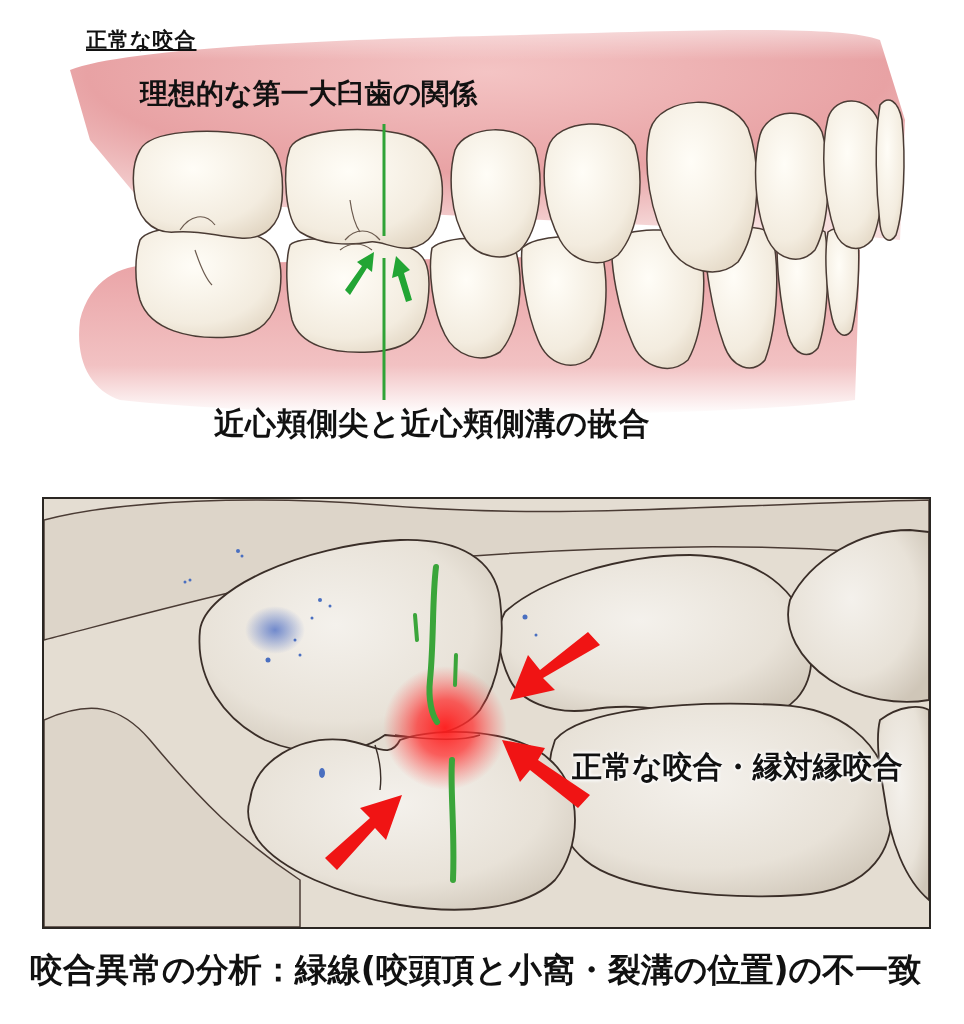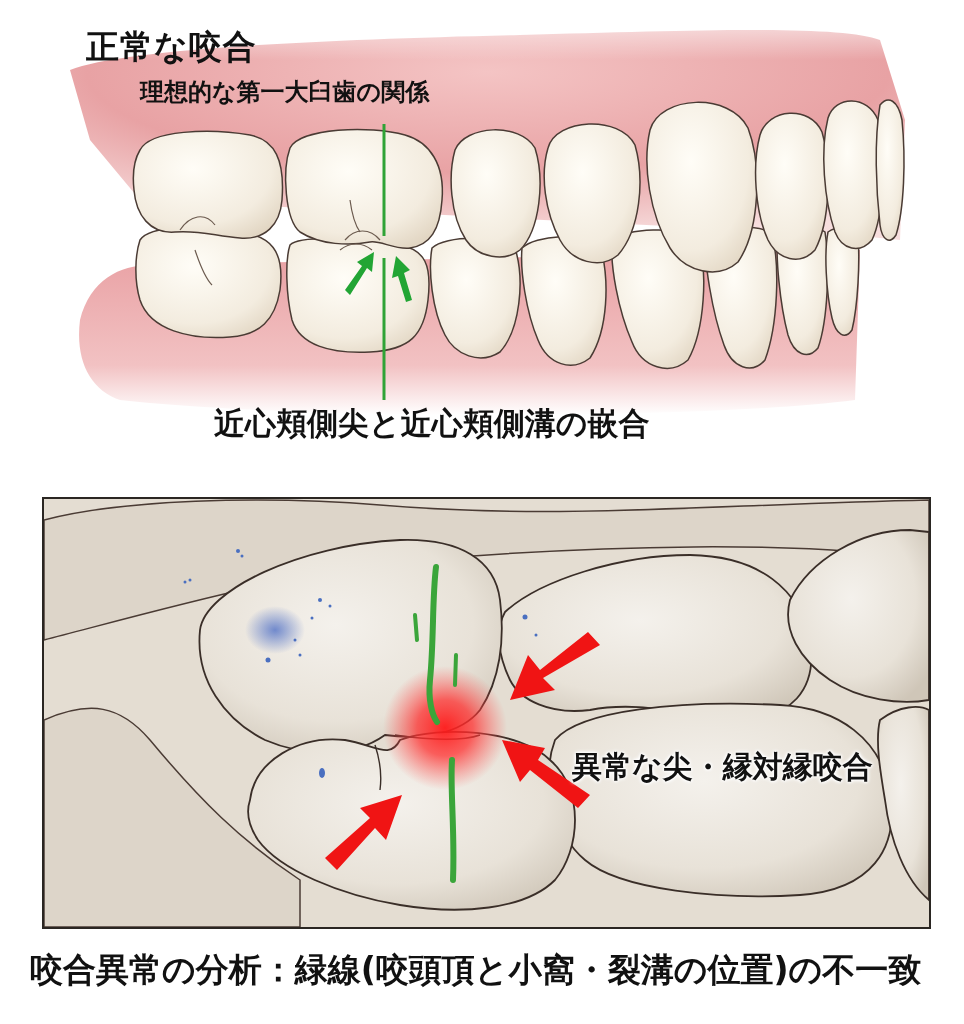--- a/index.html
+++ b/index.html
@@ -1,21 +1,21 @@
 <!DOCTYPE html>
 <html><head>
 <meta charset="utf-8">
 <style>
   html, body { margin: 0; padding: 0; background: #ffffff; }
   body { width: 964px; height: 1024px; position: relative; overflow: hidden;
          font-family: "DejaVu Sans", "Liberation Sans", sans-serif; }
   .layer { position: absolute; left: 0; top: 0; }
   .label { position: absolute; color: #111; font-weight: bold; white-space: nowrap; line-height: 1; }
-  .title-main { left: 86px; top: 30px; font-size: 33px; letter-spacing: 1px; }
-  .title-sub { left: 140px; top: 80px; font-size: 24px; letter-spacing: 0px; }
+  .title-main { left: 86px; top: 30px; font-size: 21px; letter-spacing: 1px; text-decoration: underline; }
+  .title-sub { left: 140px; top: 80px; font-size: 28px; letter-spacing: 0px; }
   .caption-top { left: 214px; top: 408px; font-size: 31px; }
   .callout-lower { left: 572px; top: 752px; font-size: 30px;
                    text-shadow: 0 0 3px #fff, 0 0 3px #fff, 0 0 4px #fff, 0 0 5px #fff; }
   .caption-bottom { left: 30px; top: 953px; font-size: 33px; }
   .panel-frame { position: absolute; left: 42px; top: 497px; width: 889px; height: 432px;
                  border: 2px solid #2a2622; box-sizing: border-box; pointer-events: none; }
 </style>
 </head>
 <body>
 
@@ -160,14 +160,14 @@
 
     <g fill="#f01414">
       <polygon points="600,645 588,632 540,670 528,655 510,700 555,690 543,678"></polygon>
       <polygon points="590,795 578,808 530,770 520,782 502,740 545,748 538,760"></polygon>
       <polygon points="325,858 337,870 375,828 386,840 402,795 360,808 370,818"></polygon>
     </g>
   </g>
 </svg>
 <div class="panel-frame"></div>
 
-<div class="label callout-lower">異常な尖・縁対縁咬合</div>
+<div class="label callout-lower">正常な咬合・縁対縁咬合</div>
 <div class="label caption-bottom">咬合異常の分析：緑線(咬頭頂と小窩・裂溝の位置)の不一致</div>
 
 </body></html>

